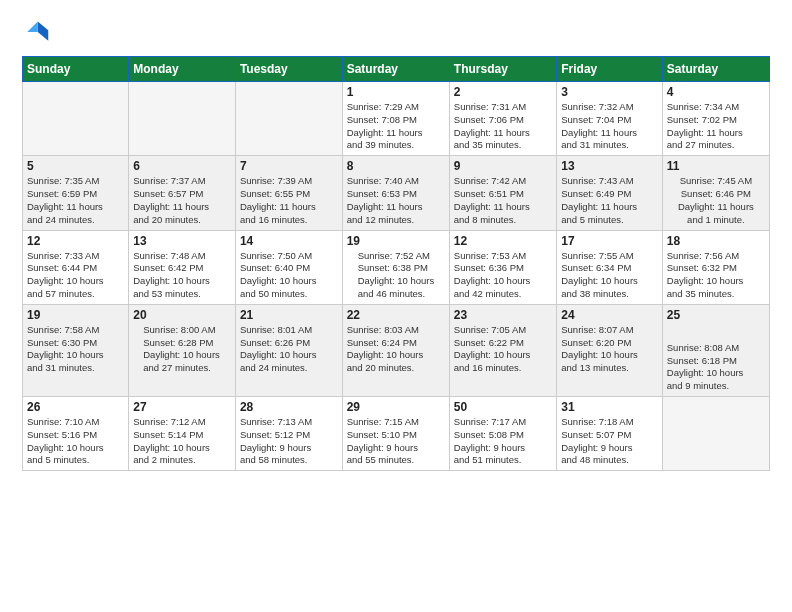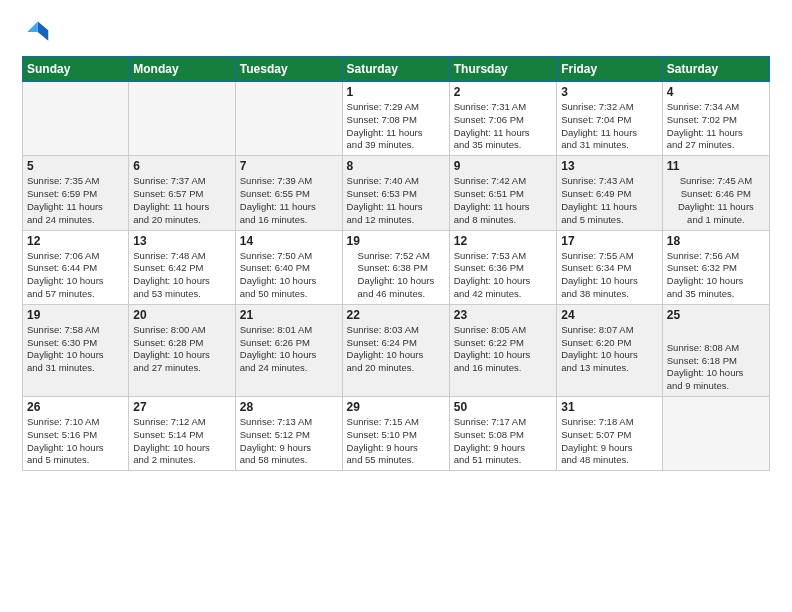--- a/index.html
+++ b/index.html
@@ -216,21 +216,21 @@
             <span class="day-num">11</span>
             <div class="day-info" style="white-space: pre-line; text-align: center;">Sunrise: 7:45 AM
 Sunset: 6:46 PM
 Daylight: 11 hours
 and 1 minute.</div>
           </td>
         </tr>
         <tr>
           <td>
             <span class="day-num">12</span>
-            <div class="day-info" style="white-space: pre-line;">Sunrise: 7:06 AM
+            <div class="day-info" style="white-space: pre-line;">Sunrise: 7:33 AM
 Sunset: 6:44 PM
 Daylight: 10 hours
 and 57 minutes.</div>
           </td>
           <td>
             <span class="day-num">13</span>
             <div class="day-info" style="white-space: pre-line;">Sunrise: 7:48 AM
 Sunset: 6:42 PM
 Daylight: 10 hours
 and 53 minutes.</div>
@@ -274,42 +274,42 @@
         <tr class="row-shade">
           <td>
             <span class="day-num">19</span>
             <div class="day-info" style="white-space: pre-line;">Sunrise: 7:58 AM
 Sunset: 6:30 PM
 Daylight: 10 hours
 and 31 minutes.</div>
           </td>
           <td>
             <span class="day-num">20</span>
-            <div class="day-info" style="white-space: pre-line;">Sunrise: 8:00 AM
+            <div class="day-info" style="white-space: pre-line; margin-left: 10px;">Sunrise: 8:00 AM
 Sunset: 6:28 PM
 Daylight: 10 hours
 and 27 minutes.</div>
           </td>
           <td>
             <span class="day-num">21</span>
             <div class="day-info" style="white-space: pre-line;">Sunrise: 8:01 AM
 Sunset: 6:26 PM
 Daylight: 10 hours
 and 24 minutes.</div>
           </td>
           <td>
             <span class="day-num">22</span>
             <div class="day-info" style="white-space: pre-line;">Sunrise: 8:03 AM
 Sunset: 6:24 PM
 Daylight: 10 hours
 and 20 minutes.</div>
           </td>
           <td>
             <span class="day-num">23</span>
-            <div class="day-info" style="white-space: pre-line;">Sunrise: 8:05 AM
+            <div class="day-info" style="white-space: pre-line;">Sunrise: 7:05 AM
 Sunset: 6:22 PM
 Daylight: 10 hours
 and 16 minutes.</div>
           </td>
           <td>
             <span class="day-num">24</span>
             <div class="day-info" style="white-space: pre-line;">Sunrise: 8:07 AM
 Sunset: 6:20 PM
 Daylight: 10 hours
 and 13 minutes.</div>

